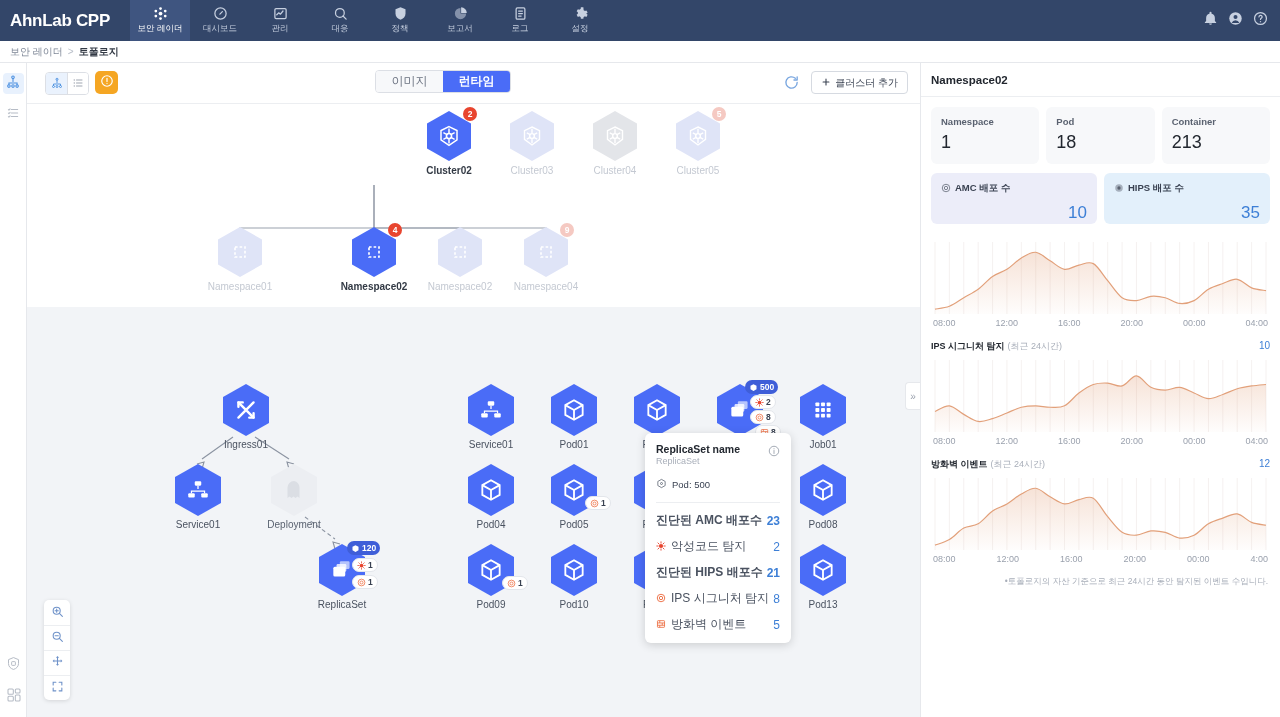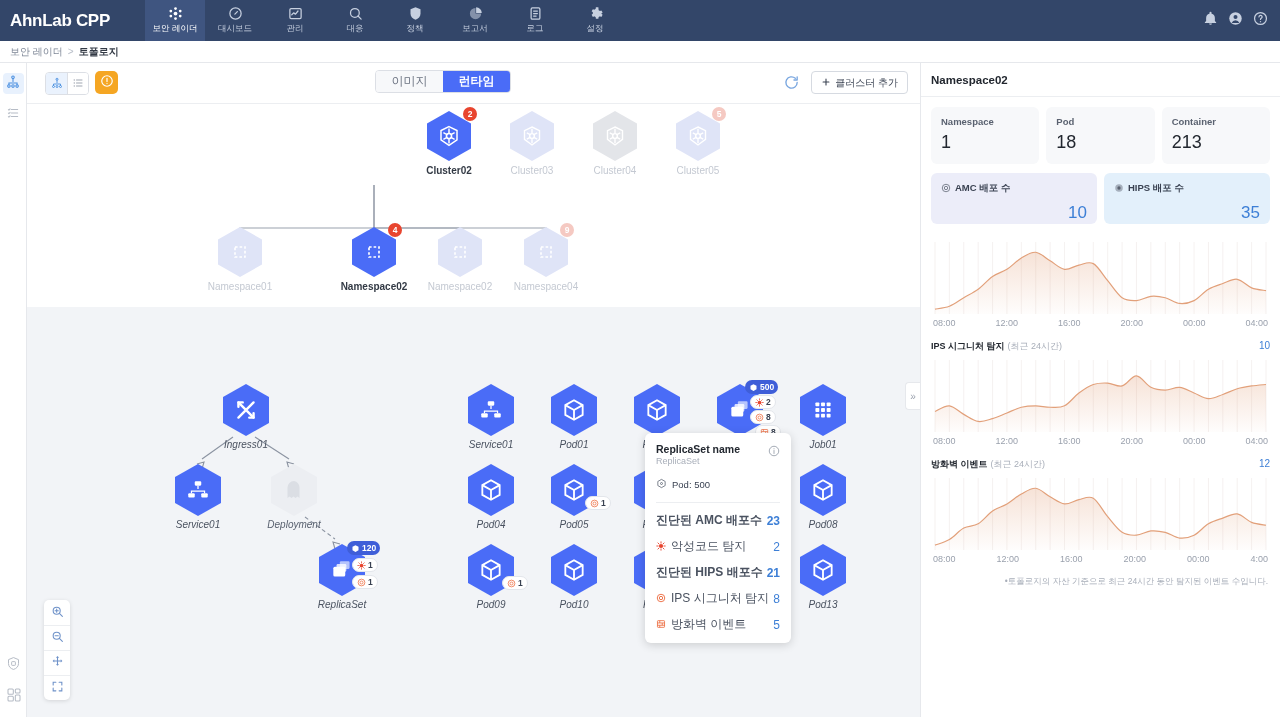--- a/index.html
+++ b/index.html
@@ -9,21 +9,21 @@
     background: #fff; overflow: hidden;
   }
   #app { position: relative; width: 1280px; height: 717px; }
 
   
   .topnav {
     position: absolute; top: 0; left: 0; width: 1280px; height: 41px;
     background: #334669; display: flex; align-items: center;
   }
   .brand {
-    width: 145px; padding-left: 10px;
+    width: 130px; padding-left: 10px;
     color: #fff; font-size: 17px; font-weight: bold; letter-spacing: -0.3px;
   }
   .navitems { display: flex; align-items: stretch; height: 41px; }
   .navitem {
     width: 60px; height: 41px; display: flex; flex-direction: column;
     align-items: center; justify-content: center; gap: 2px;
     color: #c7d0e0; font-size: 8.5px; cursor: pointer;
   }
   .navitem.active { background: #3f5580; color: #fff; }
   .navitem svg { width: 15px; height: 15px; display: block; }
@@ -150,21 +150,21 @@
   .ghalo {
     position: absolute; left: -6px; top: -6px; width: 58px; height: 64px;
     clip-path: polygon(50% 0%, 100% 25%, 100% 75%, 50% 100%, 0% 75%, 0% 25%);
     background: #f0b949; z-index: -1;
   }
   .ghost {
     width: 46px; height: 52px; margin: 0 auto;
     clip-path: polygon(50% 0%, 100% 25%, 100% 75%, 50% 100%, 0% 75%, 0% 25%);
     background: #eceef2; display: flex; align-items: center; justify-content: center;
   }
-  .glabel { margin-top: 3px; font-size: 10px; color: #4a5260; font-style: italic; }
+  .glabel { margin-top: 3px; font-size: 10px; color: #4a5260; }
   .glabel.mid { color: #5a6270; }
   .pill {
     position: absolute; height: 14px; border-radius: 7px;
     display: flex; align-items: center; gap: 2px; padding: 0 4px;
     font-size: 8.5px; font-weight: bold; white-space: nowrap;
   }
   .pill.blue { background: #3f5ed8; color: #fff; }
   .pill.white { background: #fff; color: #3a4252; border: 1px solid #e3e6eb; }
   .pill svg { width: 9px; height: 9px; }
 

